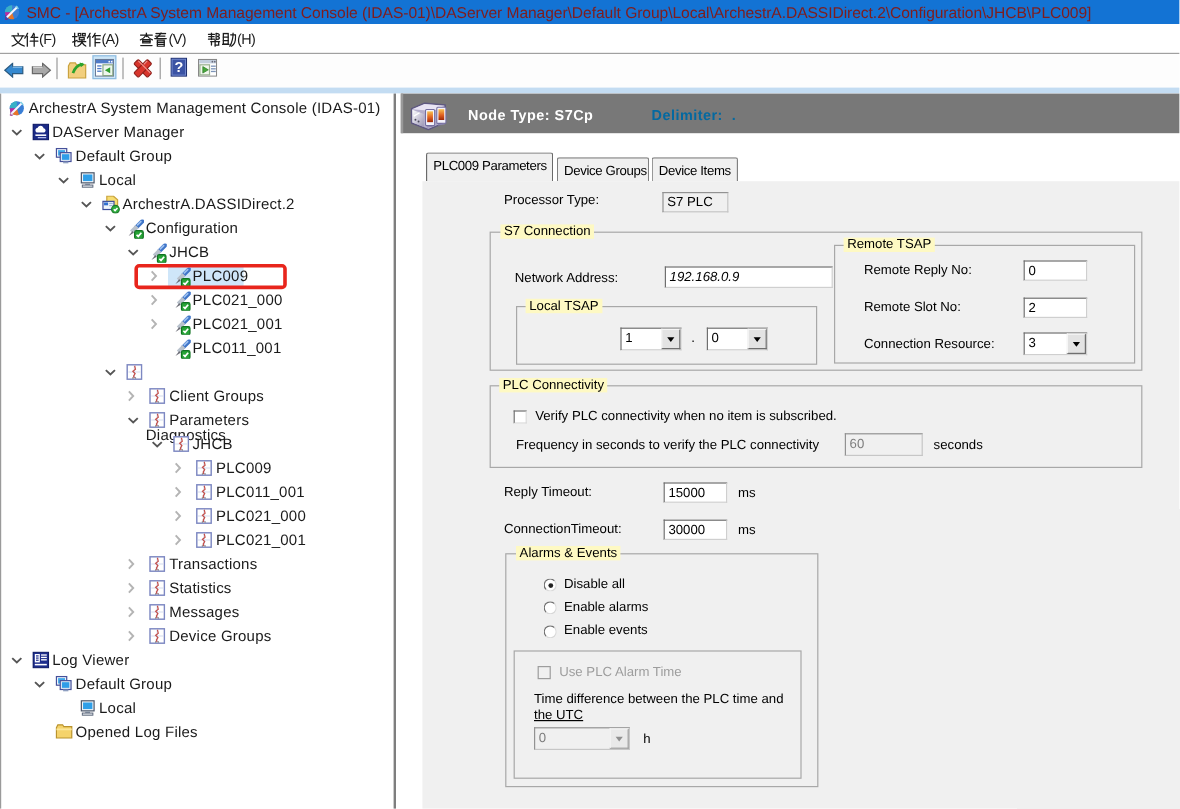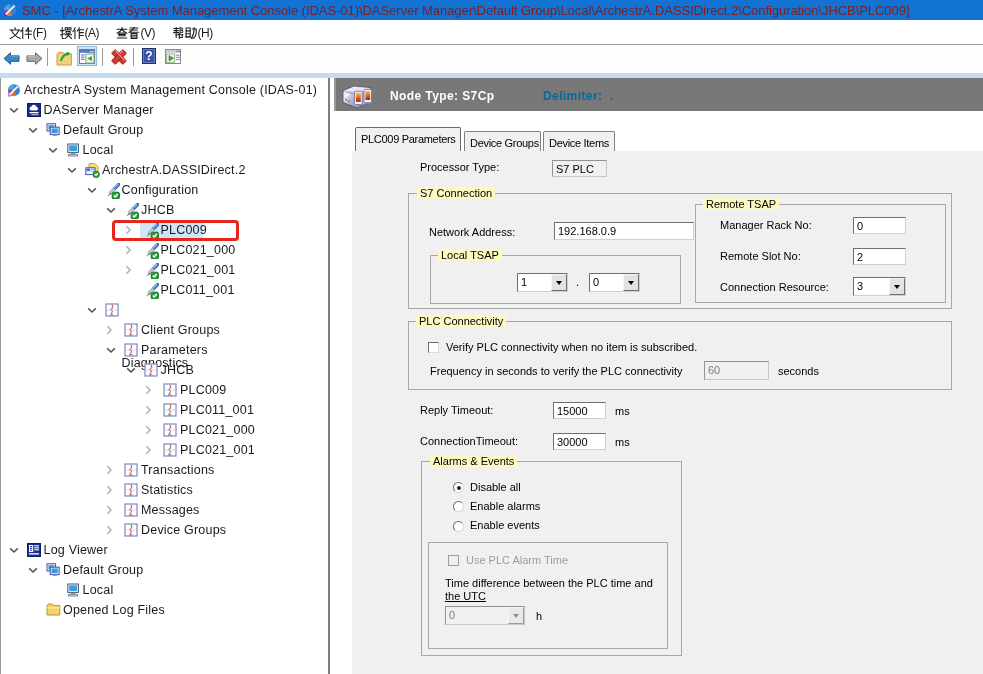--- a/index.html
+++ b/index.html
@@ -257,41 +257,41 @@
 <div class="tab" id="tab3">
     <span>Device Items</span>
   </div>
 
 <div class="lbl" style="left:420px;top:161px;">Processor Type:</div>
 <div class="tbd" style="left:552px;top:160px;width:55px;height:17px;color:#000;">S7 PLC</div>
 <div class="gb" style="left:408px;top:193px;width:544px;height:116px;">
     <b style="left:8px;">S7 Connection</b>
   </div>
 <div class="lbl" style="left:429px;top:226px;">Network Address:</div>
-<div class="tb" style="left:554px;top:222px;width:140px;height:18px;">192.168.0.9</div>
+<div class="tb" style="left:554px;top:222px;width:140px;height:18px;font-style:italic;">192.168.0.9</div>
 <div class="gb" style="left:430px;top:255px;width:251px;height:49px;background:#f0f0f0;">
     <b style="left:7px;">Local TSAP</b>
   </div>
 <div class="dd" style="left:517px;top:273px;width:51px;height:19px;">
     <span>1</span>
     <div class="ddbtn">
       <i></i>
     </div>
   </div>
 <div class="lbl" style="left:576px;top:276px;">.</div>
 <div class="dd" style="left:589px;top:273px;width:51px;height:19px;">
     <span>0</span>
     <div class="ddbtn">
       <i></i>
     </div>
   </div>
 <div class="gb" style="left:695px;top:204px;width:251px;height:99px;background:#f0f0f0;">
     <b style="left:7px;">Remote TSAP</b>
   </div>
-<div class="lbl" style="left:720px;top:219px;">Manager Rack No:</div>
+<div class="lbl" style="left:720px;top:219px;">Remote Reply No:</div>
 <div class="tb" style="left:853px;top:217px;width:53px;height:17px;">0</div>
 <div class="lbl" style="left:720px;top:250px;">Remote Slot No:</div>
 <div class="tb" style="left:853px;top:248px;width:53px;height:17px;">2</div>
 <div class="lbl" style="left:720px;top:281px;">Connection Resource:</div>
 <div class="dd" style="left:853px;top:277px;width:53px;height:19px;">
     <span>3</span>
     <div class="ddbtn">
       <i></i>
     </div>
   </div>

